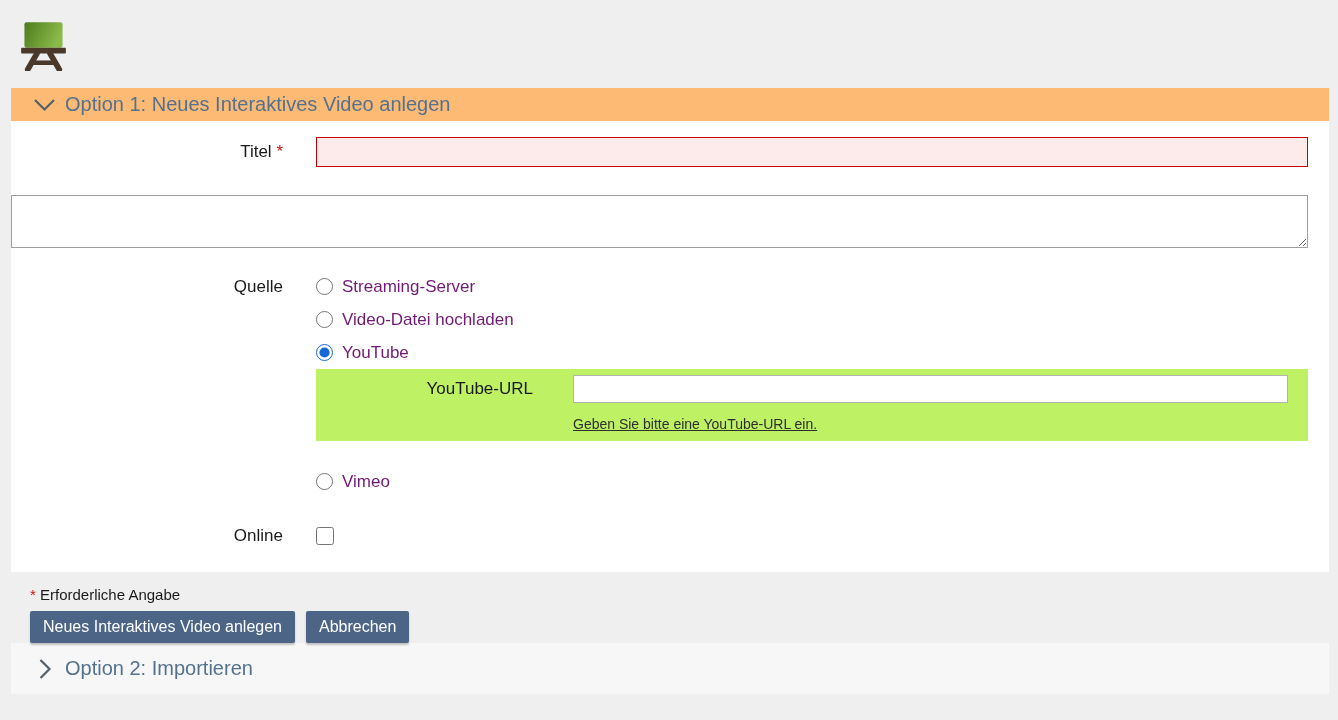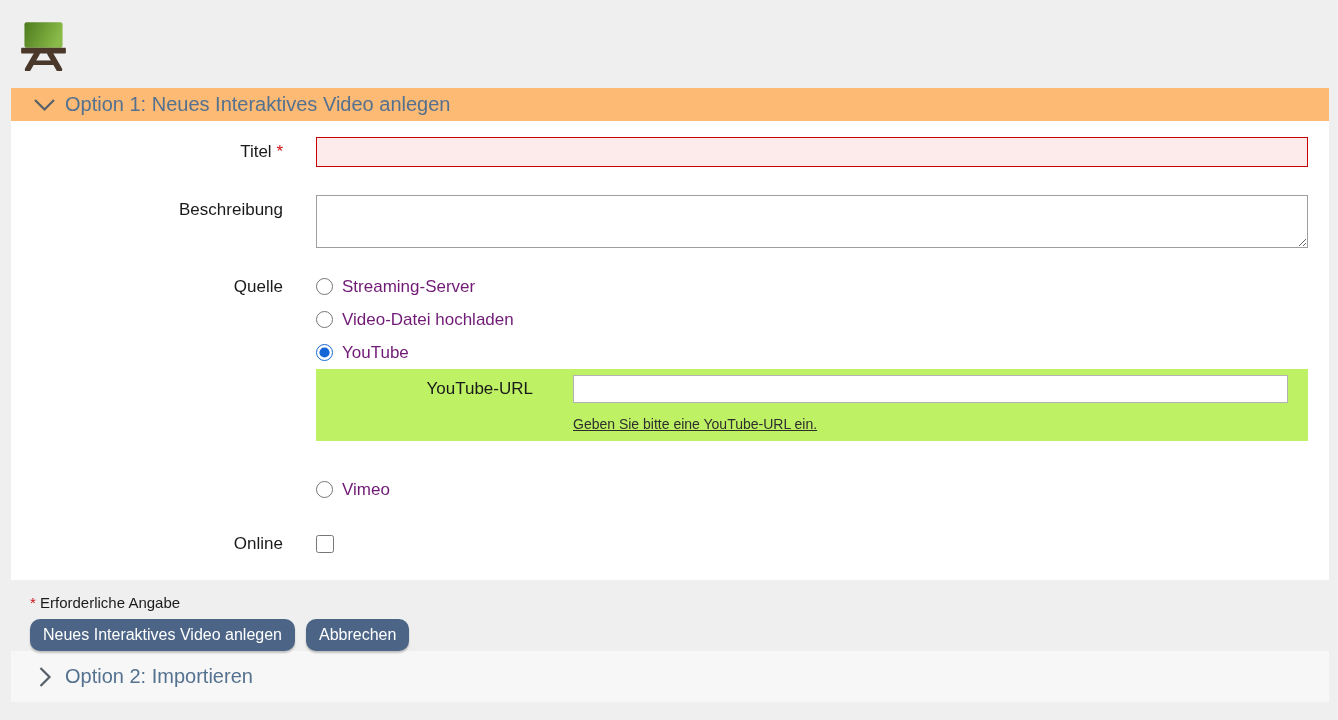--- a/index.html
+++ b/index.html
@@ -40,33 +40,33 @@
   .radio-row { display: flex; align-items: center; height: 33px; }
   .radio-row input[type="radio"] { width: 17px; height: 17px; margin: 0 9px 0 0; accent-color: #1566d6; flex-shrink: 0; }
   .opt-label { font-size: 17px; color: #701a75; cursor: pointer; }
 
   .yt-panel { background: #bef264; height: 72px; padding: 6px 20px 0 0; }
   .yt-row { display: flex; }
   .yt-label { width: 257px; flex-shrink: 0; text-align: right; padding-right: 40px; font-size: 17px; line-height: 28px; }
   .yt-input { flex: 1; height: 28px; border: 1px solid #b3b3b3; font-size: 15px; padding: 0 8px; font-family: inherit; background: #fff; }
   .yt-hint { margin-left: 257px; margin-top: 13px; font-size: 14px; color: #2e2e2e; text-decoration: underline; }
 
-  .row-vimeo { margin-top: 32px; }
+  .row-vimeo { margin-top: 24px; }
   .row-online { margin-top: 21px; }
   .row-online .radio-row input[type="checkbox"],
   .online-check { width: 18px; height: 18px; margin: 0; accent-color: #1566d6; }
   .online-wrap { display: flex; align-items: center; height: 33px; }
 
   .req-star { color: #cc1111; }
 
   
   .form-footer { height: 71px; display: flex; justify-content: space-between; align-items: flex-start; padding: 7px 14px 0 30px; flex-direction: column; }
   .required-note { font-size: 15px; line-height: 32px; color: #1a1a1a; }
   .footer-buttons { display: flex; gap: 11px; }
-  .btn { height: 32px; padding: 0 13px; background: #4c6586; color: #ffffff; border: none; border-radius: 10px; font-size: 16px; font-family: inherit; cursor: pointer; box-shadow: 0 2px 2px rgba(0,0,0,0.22); }
+  .btn { height: 32px; padding: 0 13px; background: #4c6586; color: #ffffff; border: none; border-radius: 2px; font-size: 16px; font-family: inherit; cursor: pointer; box-shadow: 0 2px 2px rgba(0,0,0,0.22); }
 </style>
 </head>
 <body>
 
 <header class="page-header">
   <span class="course-icon">
     <svg viewBox="0 0 64 64" width="53" height="53" aria-hidden="true">
       <defs>
         <linearGradient id="boardg" x1="0" y1="0" x2="1" y2="0.3">
           <stop offset="0" stop-color="#4d7b1e"></stop>
@@ -98,21 +98,20 @@
       <div class="label-col vcenter">
         <span>Titel</span>
         <span class="req-star">*</span>
       </div>
       <div class="control-col">
         <input type="text" class="text-input error" value="" style="">
       </div>
     </div>
 
     <div class="form-row row-beschreibung">
-      <div class="label-col vcenter">Beschreibung</div>
       <div class="control-col">
         <textarea class="desc-textarea" style=""></textarea>
       </div>
     </div>
 
     <div class="form-row row-quelle">
       <div class="label-col" style="line-height:33px;">Quelle</div>
       <div class="control-col">
 
         <div class="radio-row">

